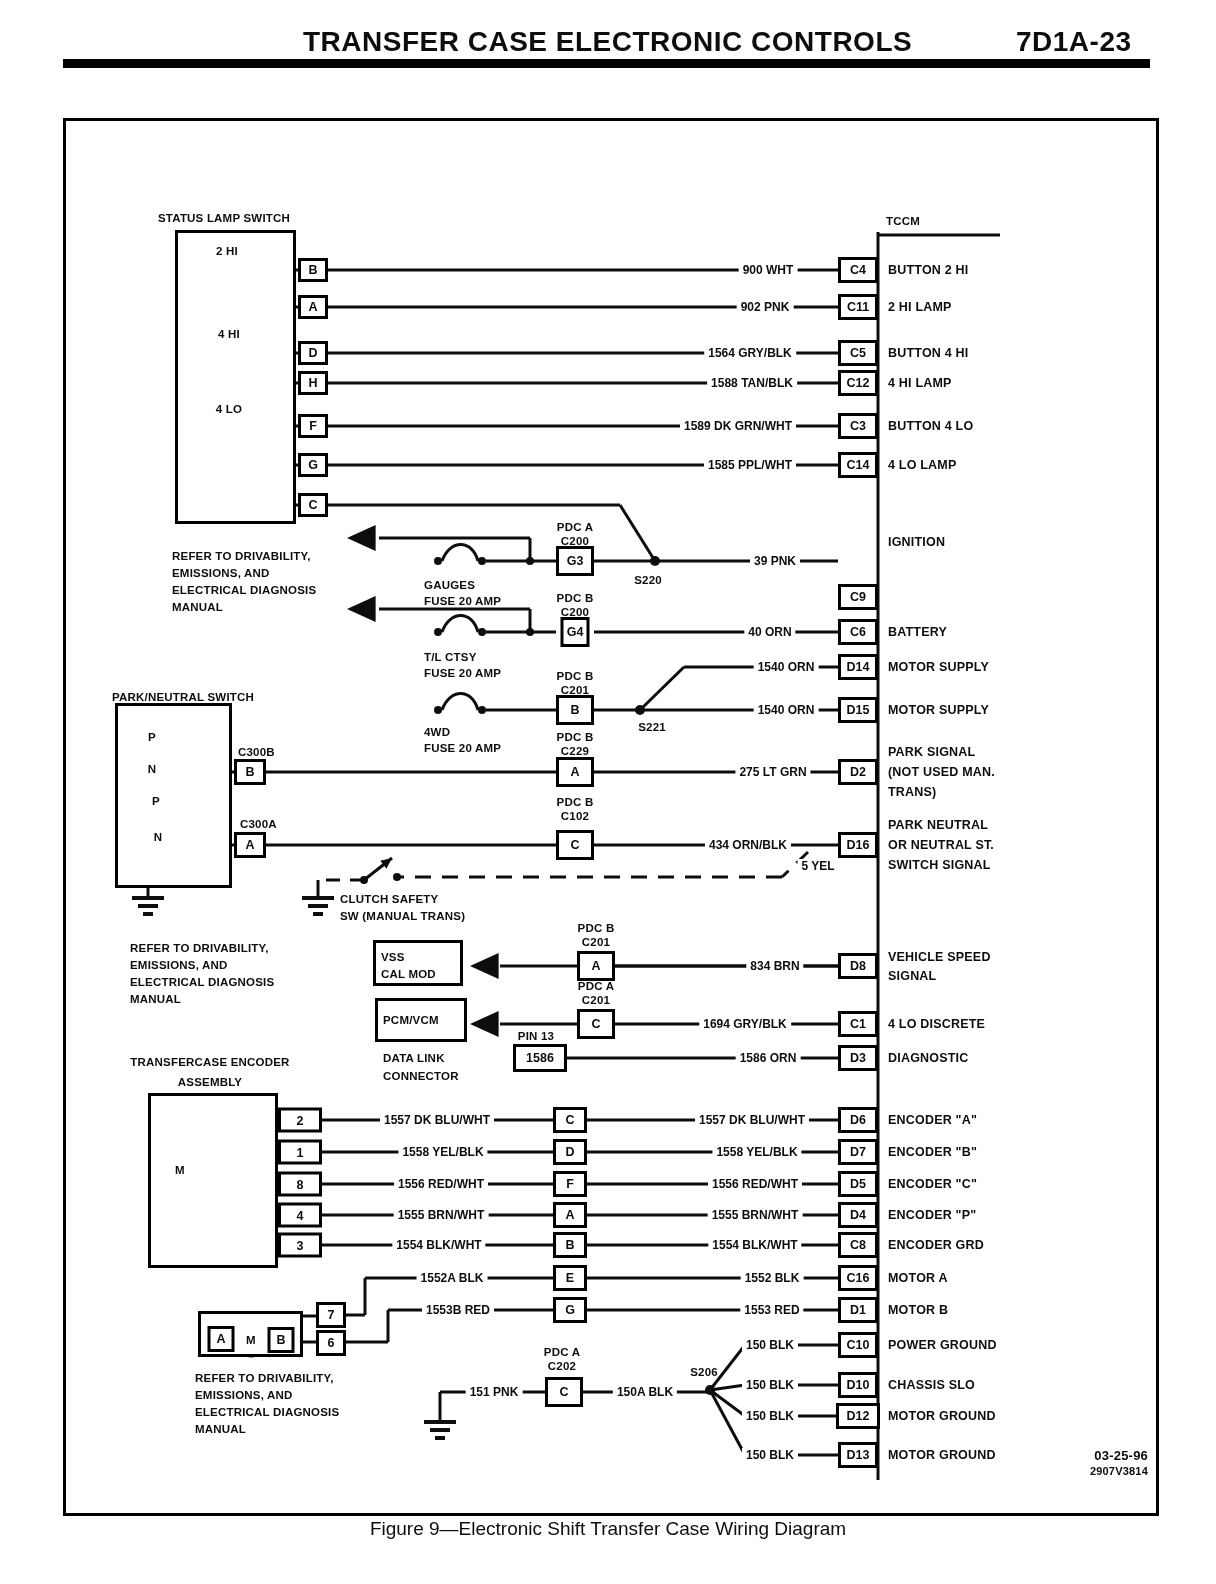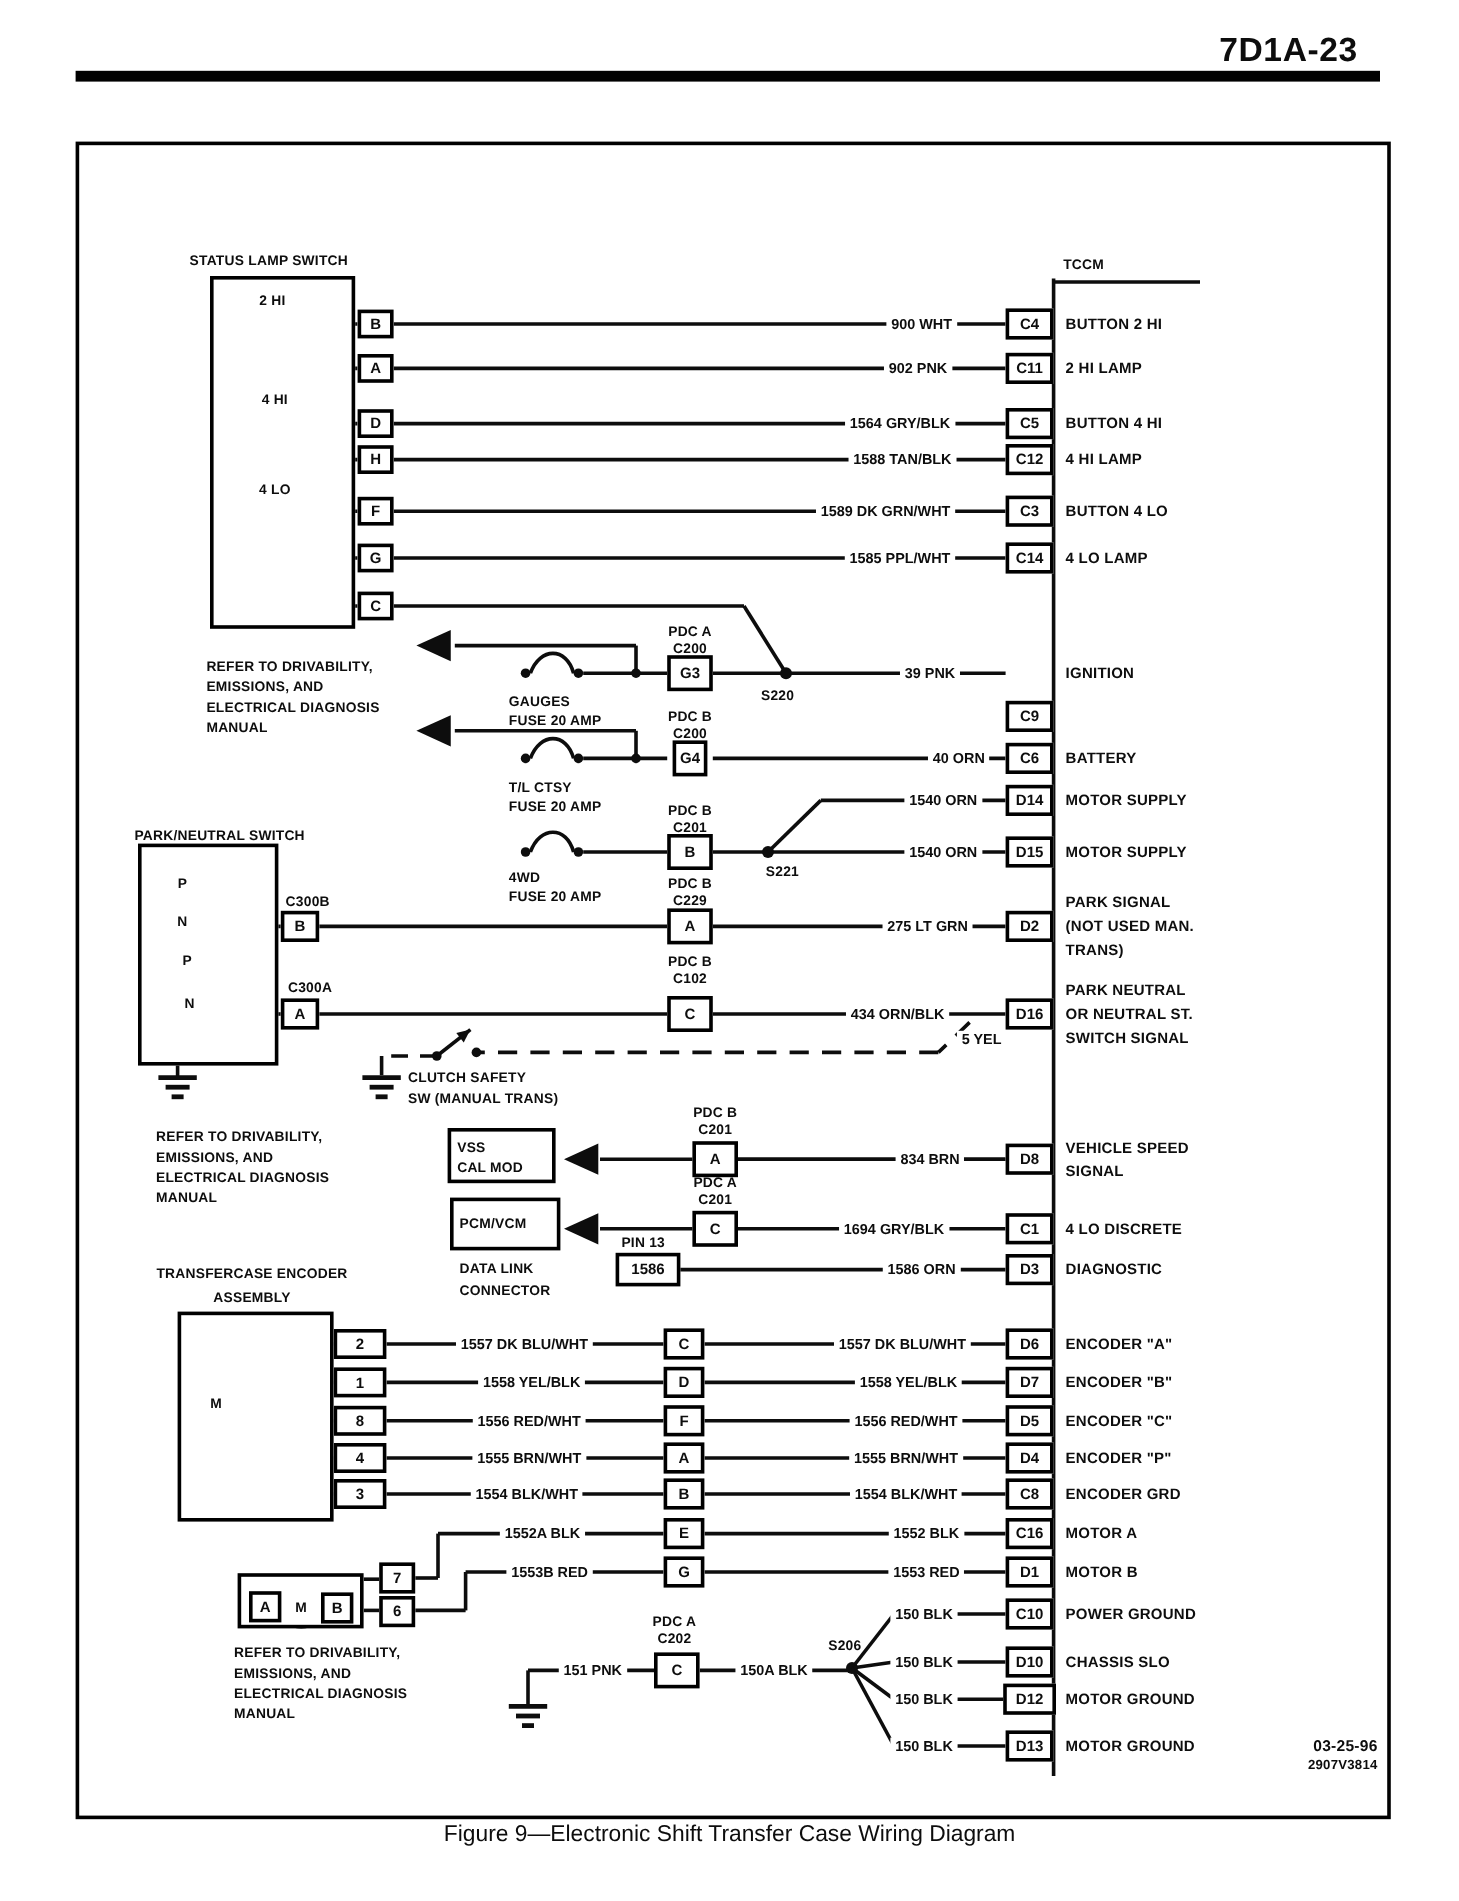--- a/index.html
+++ b/index.html
@@ -15,20 +15,21 @@
   .desc{position:absolute;transform:translateY(-50%);font-weight:700;font-size:12.5px;white-space:nowrap;letter-spacing:0.2px;}
   .pbox{position:absolute;display:flex;align-items:center;justify-content:center;border:3px solid #000;
         background:#fff;font-weight:700;font-size:12.5px;box-sizing:border-box;transform:translate(-50%,-50%);}
   .cbox{position:absolute;border:3px solid #000;box-sizing:border-box;background:#fff;}
   svg{position:absolute;left:0;top:0;}
 </style>
 </head>
 <body>
 
 <div id="page">
+  <div class="hdr-title" style="left:303px;top:26px;">TRANSFER CASE ELECTRONIC CONTROLS</div>
   <div class="hdr-title" style="left:1016px;top:26px;">7D1A-23</div>
   <div class="hdr-bar" style="left:63px;top:59px;width:1087px;height:9px;"></div>
   <div class="outer-box" style="left:63px;top:118px;width:1090px;height:1392px;"></div>
   <svg id="wires" width="1216" height="1584">
       <line x1="878" y1="232" x2="878" y2="1480" stroke="#0d0d0d" stroke-width="3"></line>
       <line x1="878" y1="235" x2="1000" y2="235" stroke="#0d0d0d" stroke-width="3"></line>
       <line x1="328" y1="270" x2="838" y2="270" stroke="#0d0d0d" stroke-width="3"></line>
       <line x1="328" y1="307" x2="838" y2="307" stroke="#0d0d0d" stroke-width="3"></line>
       <line x1="328" y1="353" x2="838" y2="353" stroke="#0d0d0d" stroke-width="3"></line>
       <line x1="328" y1="383" x2="838" y2="383" stroke="#0d0d0d" stroke-width="3"></line>
@@ -211,22 +212,22 @@
       <div class="pbox" style="left: 858px; top: 383px; width: 40px; height: 26px;">C12</div>
       <div class="desc" style="left: 888px; top: 383px;">4 HI LAMP</div>
       <div class="wl" style="left: 738px; top: 426px;">1589 DK GRN/WHT</div>
       <div class="pbox" style="left: 858px; top: 426px; width: 40px; height: 26px;">C3</div>
       <div class="desc" style="left: 888px; top: 426px;">BUTTON 4 LO</div>
       <div class="wl" style="left: 750px; top: 465px;">1585 PPL/WHT</div>
       <div class="pbox" style="left: 858px; top: 465px; width: 40px; height: 26px;">C14</div>
       <div class="desc" style="left: 888px; top: 465px;">4 LO LAMP</div>
       <div class="wl" style="left: 775px; top: 561px;">39 PNK</div>
       <div class="pbox" style="left: 858px; top: 561px; width: 40px; height: 26px; margin-top: 36px;">C9</div>
-      <div class="desc" style="left: 888px; top: 561px;">IGNITION</div>
-      <div class="wl" style="left: 770px; top: 632px; margin-left: 29px;">40 ORN</div>
+      <div class="desc" style="left: 888px; top: 542px;">IGNITION</div>
+      <div class="wl" style="left: 770px; top: 632px;">40 ORN</div>
       <div class="pbox" style="left: 858px; top: 632px; width: 40px; height: 26px;">C6</div>
       <div class="desc" style="left: 888px; top: 632px;">BATTERY</div>
       <div class="wl" style="left: 786px; top: 667px;">1540 ORN</div>
       <div class="pbox" style="left: 858px; top: 667px; width: 40px; height: 26px;">D14</div>
       <div class="desc" style="left: 888px; top: 667px;">MOTOR SUPPLY</div>
       <div class="wl" style="left: 786px; top: 710px;">1540 ORN</div>
       <div class="pbox" style="left: 858px; top: 710px; width: 40px; height: 26px;">D15</div>
       <div class="desc" style="left: 888px; top: 710px;">MOTOR SUPPLY</div>
       <div class="wl" style="left: 773px; top: 772px;">275 LT GRN</div>
       <div class="pbox" style="left: 858px; top: 772px; width: 40px; height: 26px;">D2</div>

